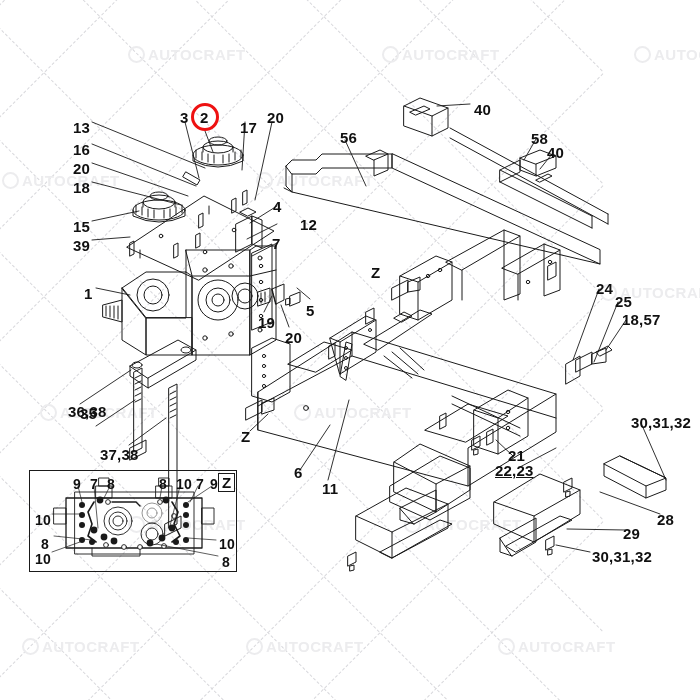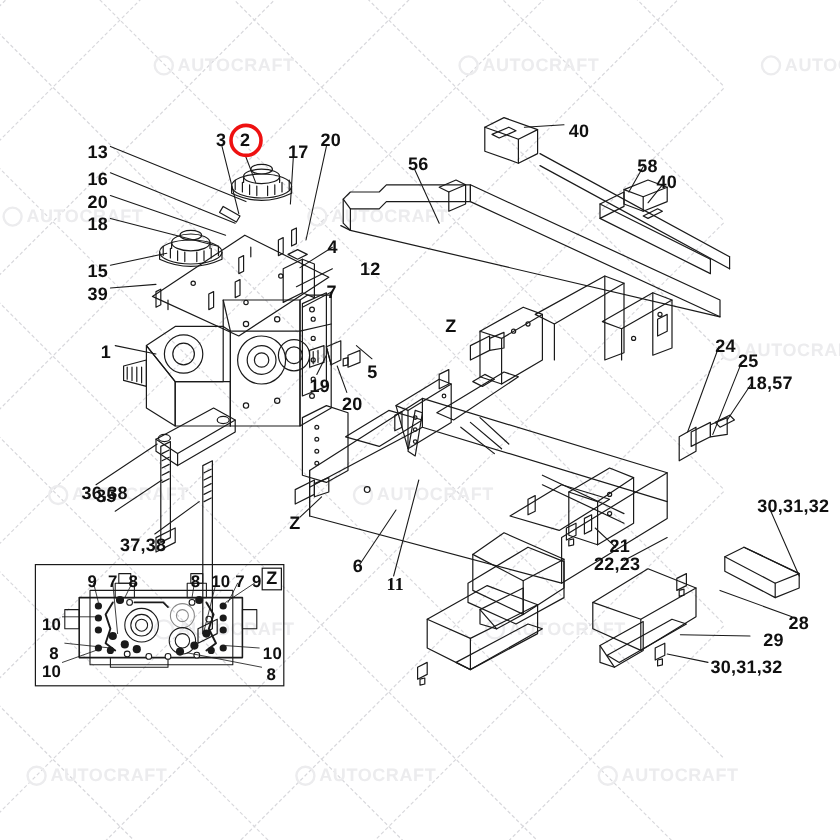--- a/index.html
+++ b/index.html
@@ -515,34 +515,34 @@
       <div class="callout" style="left: 240px; top: 120px;">17</div>
       <div class="callout" style="left: 267px; top: 110px;">20</div>
       <div class="callout" style="left: 273px; top: 199px;">4</div>
       <div class="callout" style="left: 272px; top: 217px; margin-left: 28px;">12</div>
       <div class="callout" style="left: 272px; top: 236px;">7</div>
       <div class="callout" style="left: 258px; top: 315px;">19</div>
       <div class="callout" style="left: 285px; top: 330px;">20</div>
       <div class="callout" style="left: 306px; top: 303px;">5</div>
       <div class="callout" style="left: 241px; top: 429px;">Z</div>
       <div class="callout" style="left: 294px; top: 465px;">6</div>
-      <div class="callout" style="left: 322px; top: 481px; font-family: Liberation Serif, serif;">11</div>
+      <div class="callout" style="left: 322px; top: 481px;">11</div>
       <div class="callout" style="left: 340px; top: 130px;">56</div>
       <div class="callout" style="left: 371px; top: 265px;">Z</div>
       <div class="callout" style="left: 474px; top: 102px;">40</div>
       <div class="callout" style="left: 531px; top: 131px;">58</div>
       <div class="callout" style="left: 547px; top: 145px;">40</div>
       <div class="callout" style="left: 596px; top: 281px;">24</div>
       <div class="callout" style="left: 615px; top: 294px;">25</div>
       <div class="callout" style="left: 622px; top: 312px;">18,57</div>
       <div class="callout" style="left: 631px; top: 415px;">30,31,32</div>
       <div class="callout" style="left: 508px; top: 448px;">21</div>
-      <div class="callout" style="left: 495px; top: 463px;">22,23</div>
+      <div class="callout" style="left: 495px; top: 463px; text-decoration: underline;">22,23</div>
       <div class="callout" style="left: 657px; top: 512px;">28</div>
-      <div class="callout" style="left: 636px; top: 526px;">29</div>
+      <div class="callout" style="left: 623px; top: 526px;">29</div>
       <div class="callout" style="left: 592px; top: 549px;">30,31,32</div>
       <div class="callout sm" style="left: 73px; top: 477px;">9</div>
       <div class="callout sm" style="left: 90px; top: 477px;">7</div>
       <div class="callout sm" style="left: 107px; top: 477px;">8</div>
       <div class="callout sm" style="left: 159px; top: 477px;">8</div>
       <div class="callout sm" style="left: 176px; top: 477px;">10</div>
       <div class="callout sm" style="left: 196px; top: 477px;">7</div>
       <div class="callout sm" style="left: 210px; top: 477px;">9</div>
       <div class="callout sm" style="left: 35px; top: 513px;">10</div>
       <div class="callout sm" style="left: 41px; top: 537px;">8</div>

